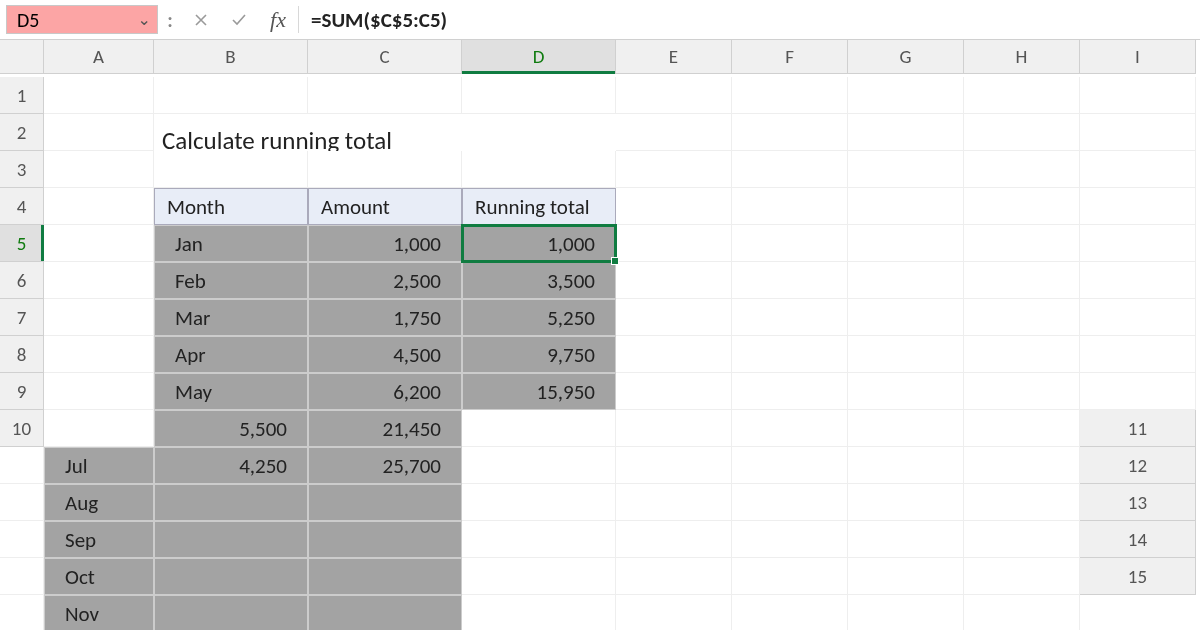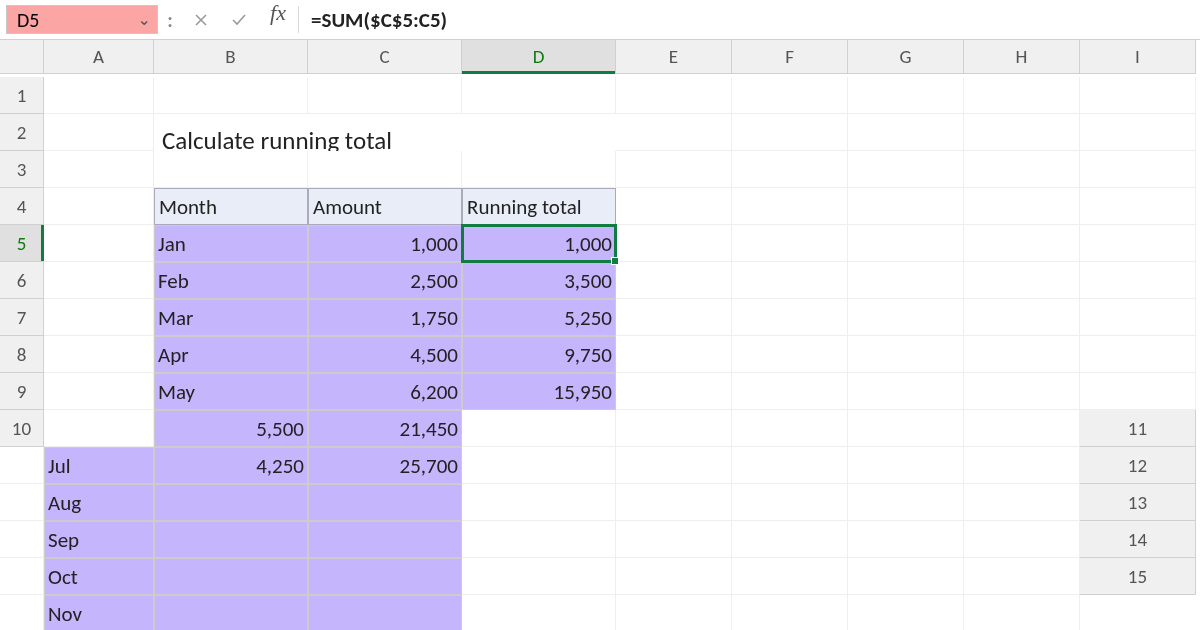--- a/index.html
+++ b/index.html
@@ -43,21 +43,21 @@
     color:#888;
     border-right: 0;
   }
   .fbar-btn svg { stroke:#9a9a9a; }
   .fx {
     font-style: italic;
     font-family: "Times New Roman", serif;
     font-size: 22px;
     color: #555;
     width: 40px;
-    display:flex; align-items:flex-start; justify-content:center;
+    display:flex; align-items:center; justify-content:center;
   }
   .fbar-sep {
     width:1px; background:#d8d8d8; margin:6px 4px 6px 0;
   }
   .formula-input {
     flex:1;
     display:flex; align-items:center;
     padding-left: 8px;
     font-size: 21px;
     color:#222;
@@ -92,22 +92,22 @@
     padding: 0 8px;
     font-size: 21px;
     color:#222;
     background:#fff;
     position:relative;
   }
   .cell.right { justify-content:flex-end; }
   .cell.title { font-size: 25px; font-weight:normal; border:none;margin-top:16px;}
 
   
-  .th { background:#e8edf7; border:1px solid #aab; font-size:21px; padding:0 4px;}
-  .td { border:1px solid #ccc; background:#c4b5fd; padding:0 3px;}
+  .th { background:#e8edf7; border:1px solid #aab; font-size:21px; padding:0 12px;}
+  .td { border:1px solid #ccc; background:#a3a3a3; padding:0 20px;}
 
   .selected {
     outline: 3px solid #107c41;
     outline-offset: -2px;
     z-index: 2;
   }
   .fill-handle {
     position:absolute; right:-4px; bottom:-4px;
     width:8px; height:8px; background:#107c41;
     border:1px solid #fff;

